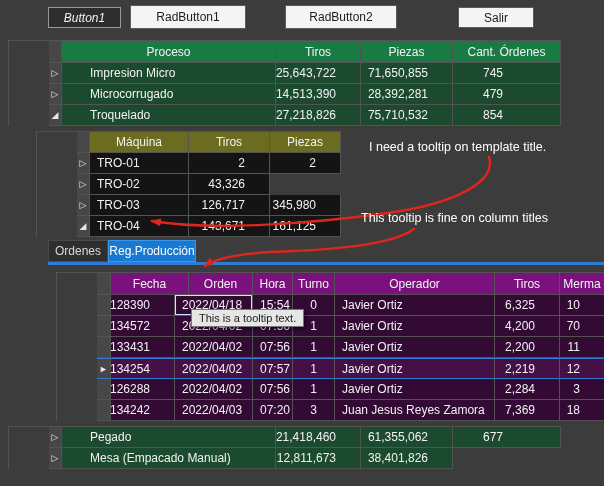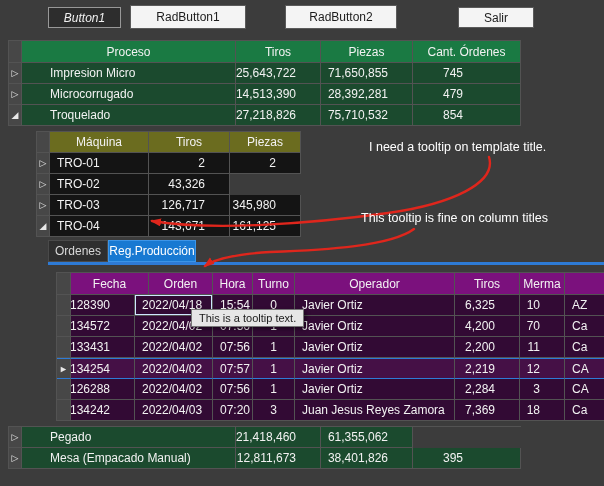--- a/index.html
+++ b/index.html
@@ -15,21 +15,21 @@
           overflow:hidden; color:#f2f2f2; font-size:12px; }
 
   
   .btn{ position:absolute; display:flex; align-items:center; justify-content:center;
         font-size:12px; font-family:"Liberation Sans", sans-serif; cursor:pointer; }
   .btn-dark{ background:#2d2d2d; color:#f0f0f0; border:1px solid #989898;font-style:italic; }
   .btn-light{ background:#f4f4f4; color:#1c1c1c; border:1px solid #5a5a5a; }
 
   
   .grid{ position:absolute; border-top:1px solid var(--bord); border-left:1px solid var(--bord); z-index:1; }
-  .row{ display:flex; height:21px; }
+  .row{ display:flex; height:21px;margin-left:40px; }
   .hrow{ height:22px; }
   .cell{ height:100%; display:flex; align-items:center; font-size:12px; color:#f2f2f2;
          border-right:1px solid var(--bord); border-bottom:1px solid var(--bord);
          overflow:hidden; white-space:nowrap; }
   .rh{ background:var(--rh-bg) !important; justify-content:center; font-size:9px; color:#e8e8e8; }
 
   .mh .cell{ background:var(--green-h); }
   .mr .cell{ background:var(--green-r); }
   .kh .cell{ background:var(--olive-h); }
   .kr .cell{ background:var(--dark-r); }
@@ -246,29 +246,29 @@
   </div>
 
   <div class="grid" style="left:8px;top:426px">
     <div class="row mr">
       <div class="cell rh m-rh">
           <span>▷</span>
         </div>
       <div class="cell m-c0 indent">Pegado</div>
       <div class="cell m-c1 ar">21,418,460</div>
       <div class="cell m-c2 ar">61,355,062</div>
+      <div class="cell m-c3 ord-pad">677</div>
     </div>
     <div class="row mr">
       <div class="cell rh m-rh">
           <span>▷</span>
         </div>
       <div class="cell m-c0 indent">Mesa (Empacado Manual)</div>
       <div class="cell m-c1 ar">12,811,673</div>
       <div class="cell m-c2 ar">38,401,826</div>
-      <div class="cell m-c3 ord-pad">395</div>
     </div>
   </div>
 
   <div class="tooltip">This is a tooltip text.</div>
 
   <div class="note note1">I need a tooltip on template title.</div>
   <div class="note note2">This tooltip is fine on column titles</div>
 
   <svg class="overlay" width="604" height="486" viewBox="0 0 604 486">
     <defs>

